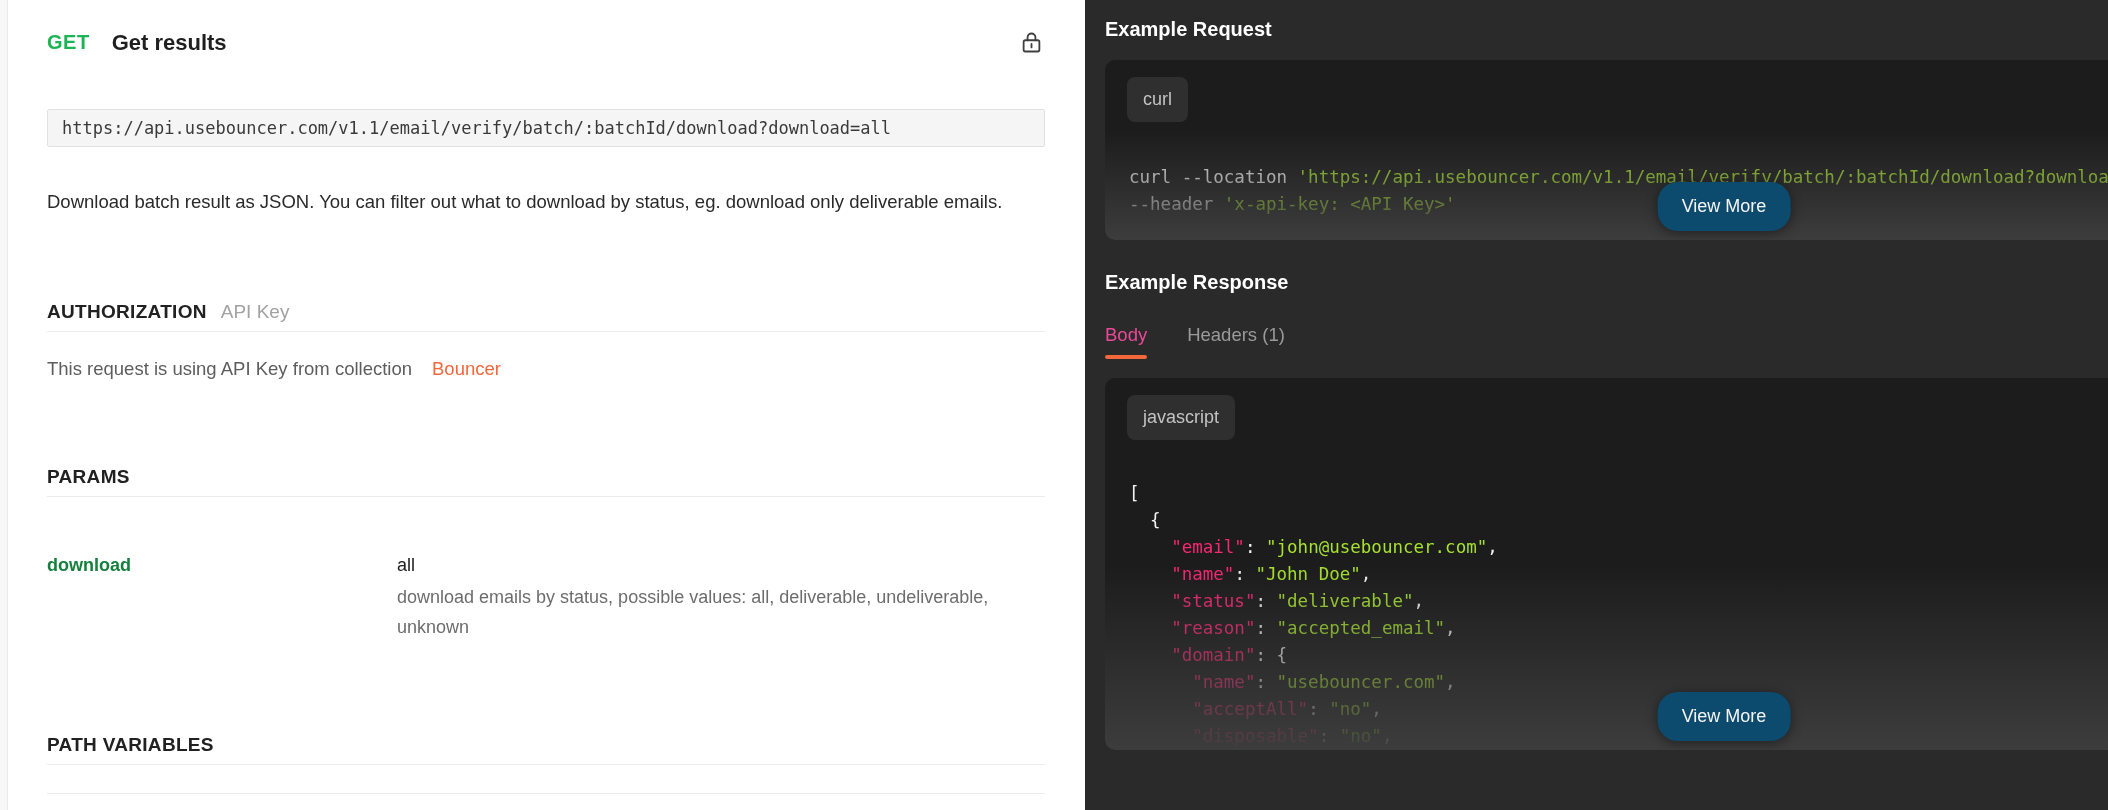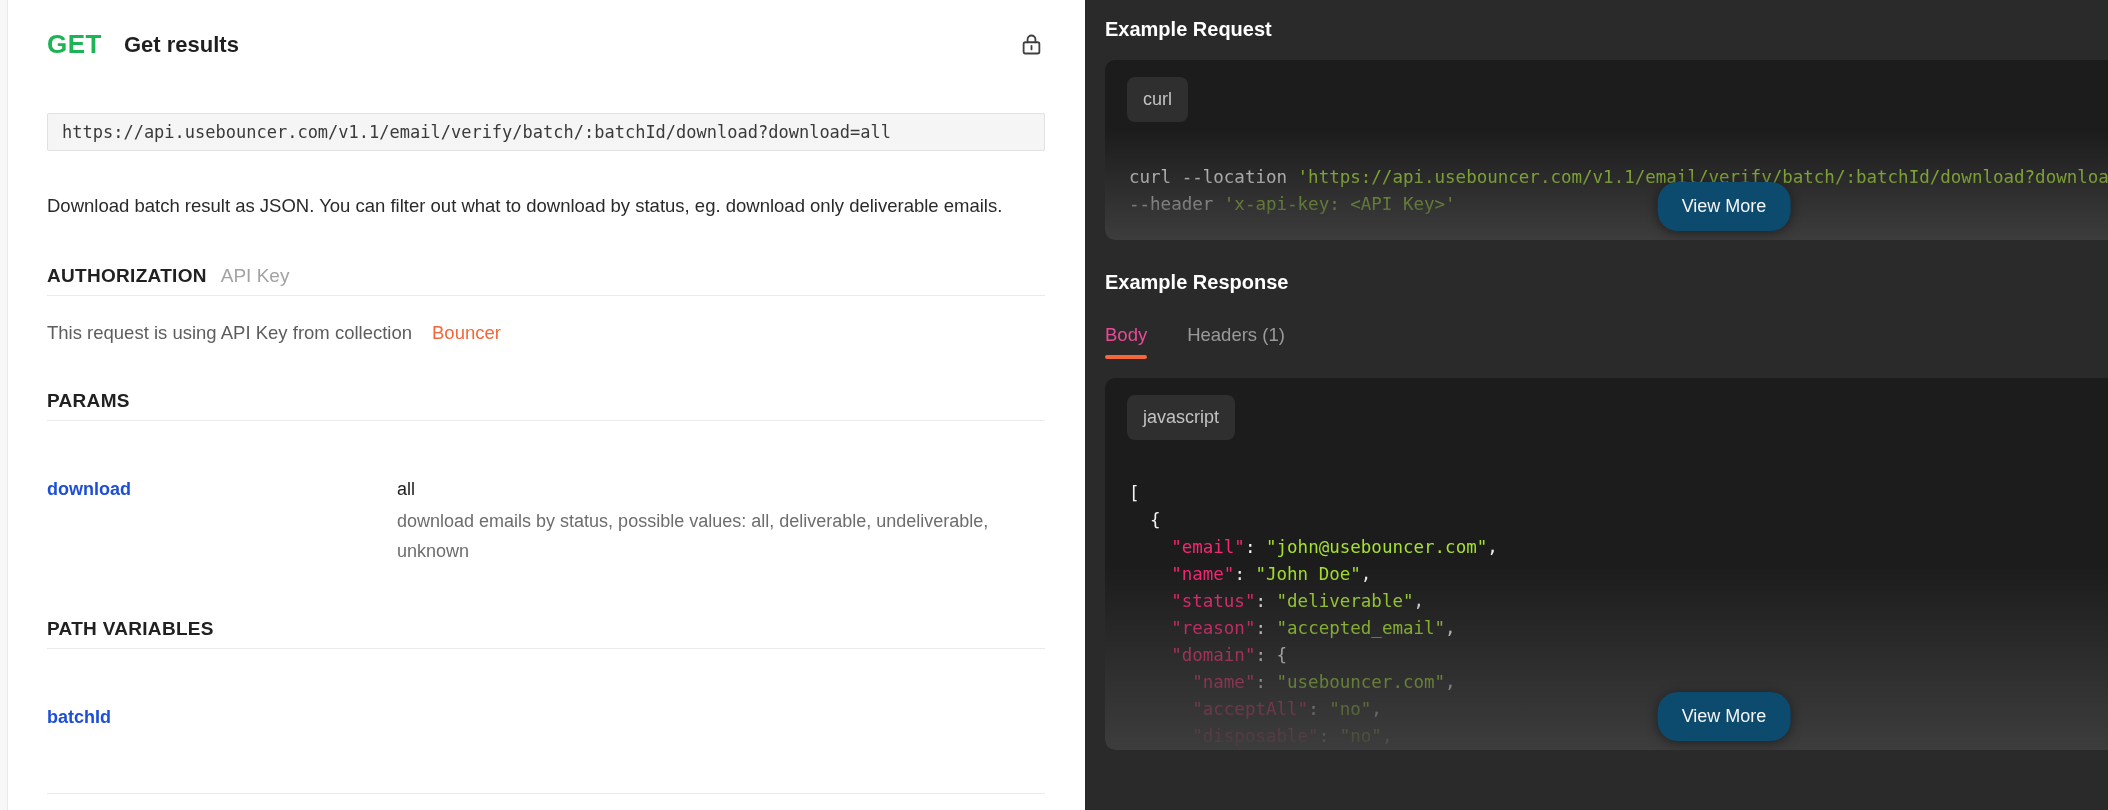--- a/index.html
+++ b/index.html
@@ -8,41 +8,41 @@
   .page { position:relative; width:2108px; height:810px; }
 
   
   .left-rail { position:absolute; left:0; top:0; width:8px; height:100%;
                background:#f7f7f7; border-right:1px solid #e9e9e9; }
 
   
   .doc-panel { position:absolute; left:8px; top:0; width:1077px; height:100%;
                background:#ffffff; padding:0 40px 0 39px; }
   .doc-header { margin-top:29px; display:flex; align-items:center; gap:22px; }
-  .method { color:var(--method-get,#1cb454); font-size:26px; font-weight:700; letter-spacing:.5px; }
+  .method { color:var(--method-get,#1cb454); font-size:20px; font-weight:700; letter-spacing:.5px; }
   .doc-title { font-size:22px; font-weight:700; color:#1f1f1f; }
   .lock-wrap { margin-left:auto; display:flex; align-items:center; }
 
   .url-box { margin-top:53px; height:38px; line-height:36px; background:#f5f5f5;
              border:1px solid #e1e1e1; border-radius:2px; padding:0 14px;
              font-family:"DejaVu Sans Mono", monospace; font-size:17px; color:#3a3a3a;
              white-space:nowrap; overflow:hidden; }
 
   .doc-desc { margin-top:42px; font-size:18.5px; color:#2a2a2a; line-height:26px; }
 
   .sec-head-row { margin-top:46px; display:flex; align-items:baseline; gap:14px; }
-  .sec-head { font-size:19px; font-weight:700; color:#212121; letter-spacing:.3px; }
+  .sec-head { font-size:19px; font-weight:700; color:#212121; letter-spacing:.3px;margin-top:40px; }
   .sec-sub { font-size:19px; color:#a2a2a2; }
   .hr { border:none; border-top:1px solid #ebebeb; height:0; margin-top:8px; }
 
   .auth-note { margin-top:26px; font-size:18.5px; color:#5d5d5d; }
   .link-orange { color:var(--accent-orange,#f4673a); cursor:pointer; margin-left:20px; text-decoration:none; }
 
   .param-row { margin-top:58px; display:grid; grid-template-columns:350px 1fr; }
-  .param-name { font-size:18px; font-weight:700; color:#1d4ed8; }
+  .param-name { font-size:18px; font-weight:700; color:#15803d; }
   .param-value { font-size:18px; color:#212121; }
   .param-desc { margin-top:6px; font-size:18px; color:#6d6d6d; line-height:30px; max-width:640px; }
 
   .bottom-divider { position:absolute; left:39px; right:40px; bottom:16px;
                     border:none; border-top:1px solid #ebebeb; }
 
   
   .code-panel { position:absolute; left:1085px; top:0; width:1224px; height:100%;
                 background:#2a2a2a; overflow:hidden; padding-left:20px; }
   .panel-head { margin-top:18px; display:flex; align-items:center; }

